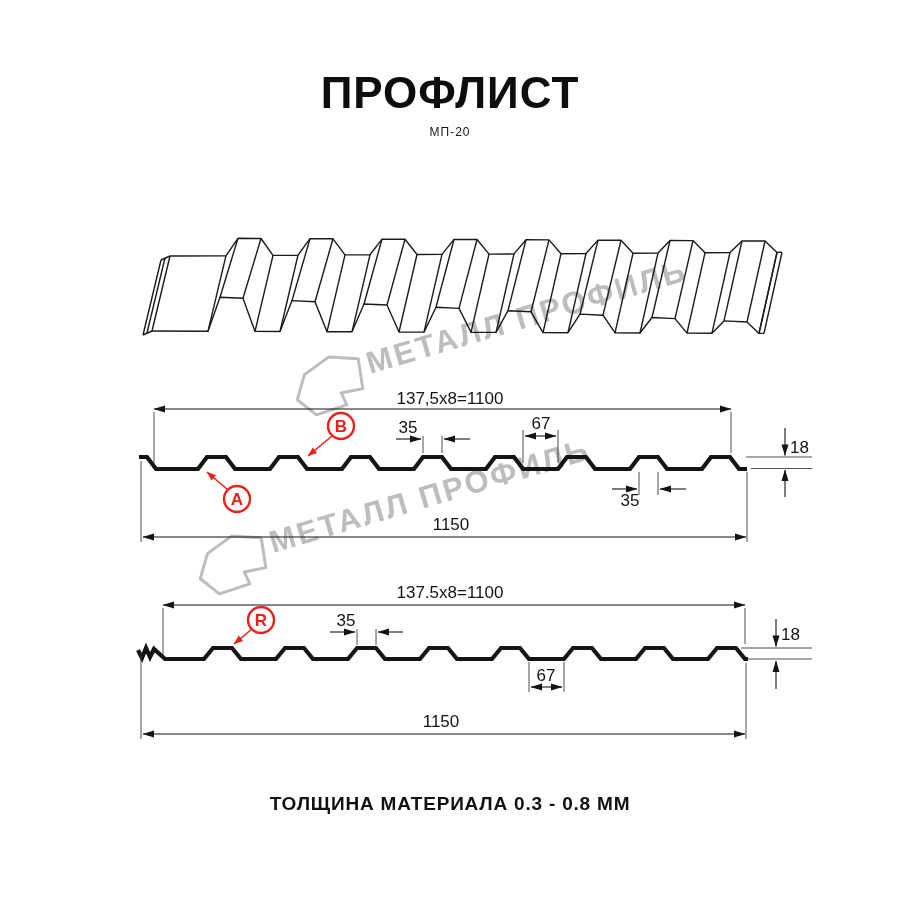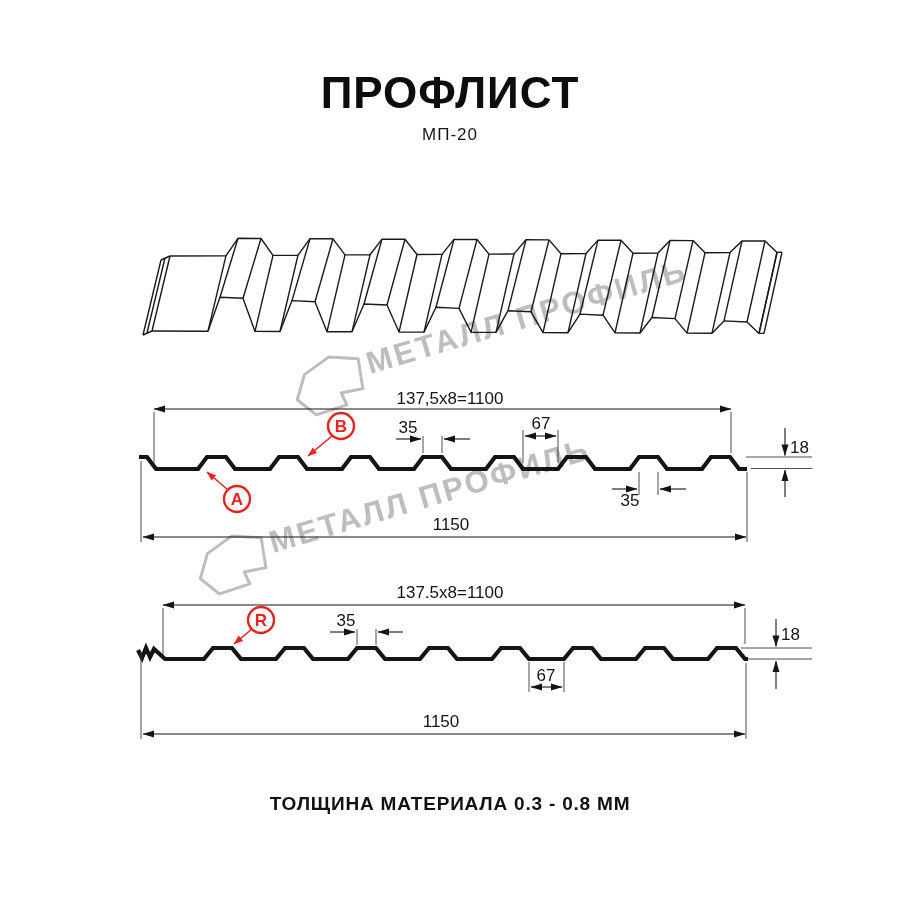--- a/index.html
+++ b/index.html
@@ -1,20 +1,20 @@
 <!DOCTYPE html>
 <html><head>
 <meta charset="utf-8">
 <style>
   html,body{margin:0;padding:0;background:#fff;}
   .page{position:relative;width:879px;height:900px;background:#fff;overflow:hidden;
         font-family:"Liberation Sans",sans-serif;color:#141414;}
   .hdr{position:absolute;top:0;left:0;width:900px;text-align:center;}
   .hdr h1{margin:0;padding-top:68px;font-size:44px;font-weight:bold;letter-spacing:1px;color:#0d0d0d;}
-  .subtitle{margin-top:7px;font-size:17px;font-weight:normal;letter-spacing:1px;color:#161616;}
+  .subtitle{margin-top:7px;font-size:12px;font-weight:normal;letter-spacing:1px;color:#161616;}
   .ftr{position:absolute;top:793px;left:0;width:900px;text-align:center;
        font-size:19px;font-weight:bold;letter-spacing:0.8px;color:#111;}
   svg{position:absolute;top:0;left:0;}
   .prof{fill:none;stroke:#141414;stroke-width:4.2px;stroke-linejoin:miter;}
   .iso-ln{fill:none;stroke:#1a1a1a;stroke-width:1.4px;stroke-linejoin:round;}
   .ext{stroke:#3a3a3a;stroke-width:0.9px;}
   .dim{stroke:#141414;stroke-width:1.1px;fill:none;}
   .dimtxt{font-family:"Liberation Sans",sans-serif;font-size:17px;fill:#141414;}
   .red-ln{stroke:#e8231d;stroke-width:1.6px;fill:none;}
   .red-circ{stroke:#e8231d;stroke-width:2.4px;fill:none;}

